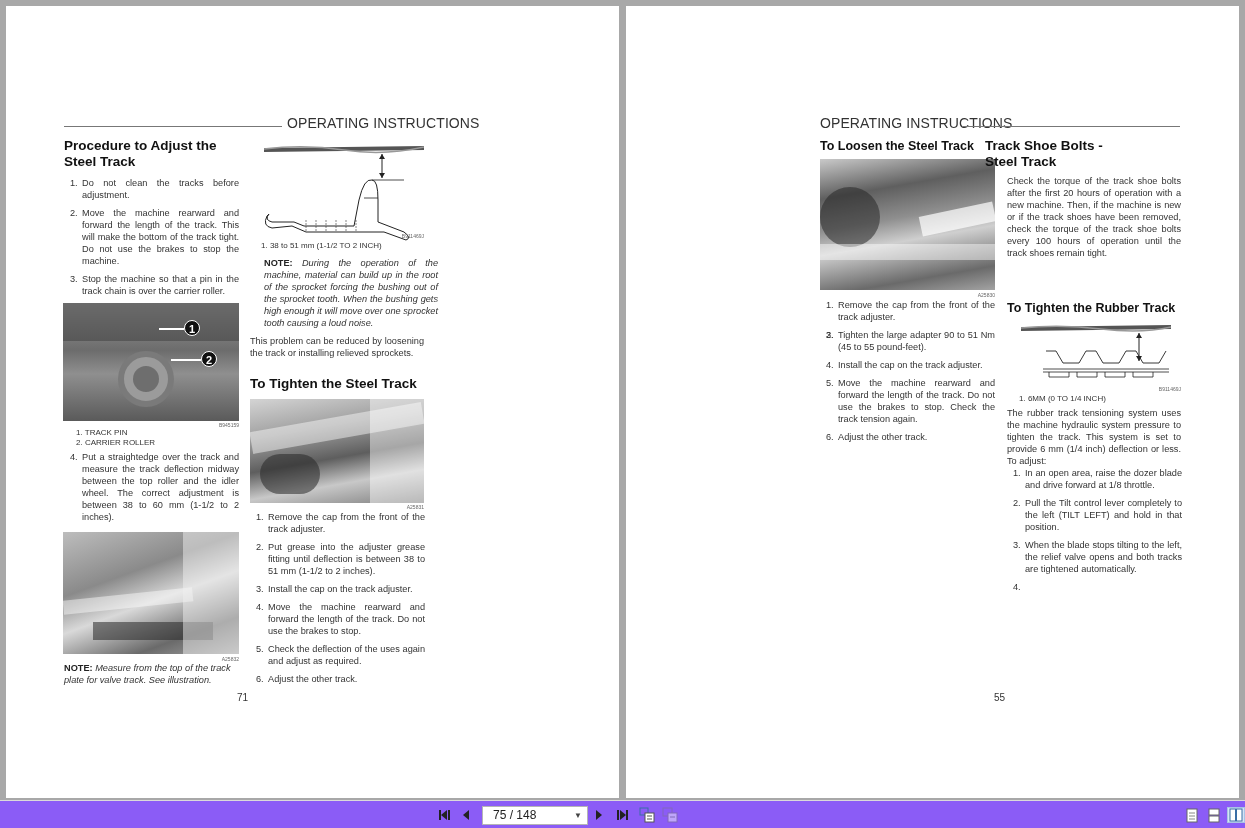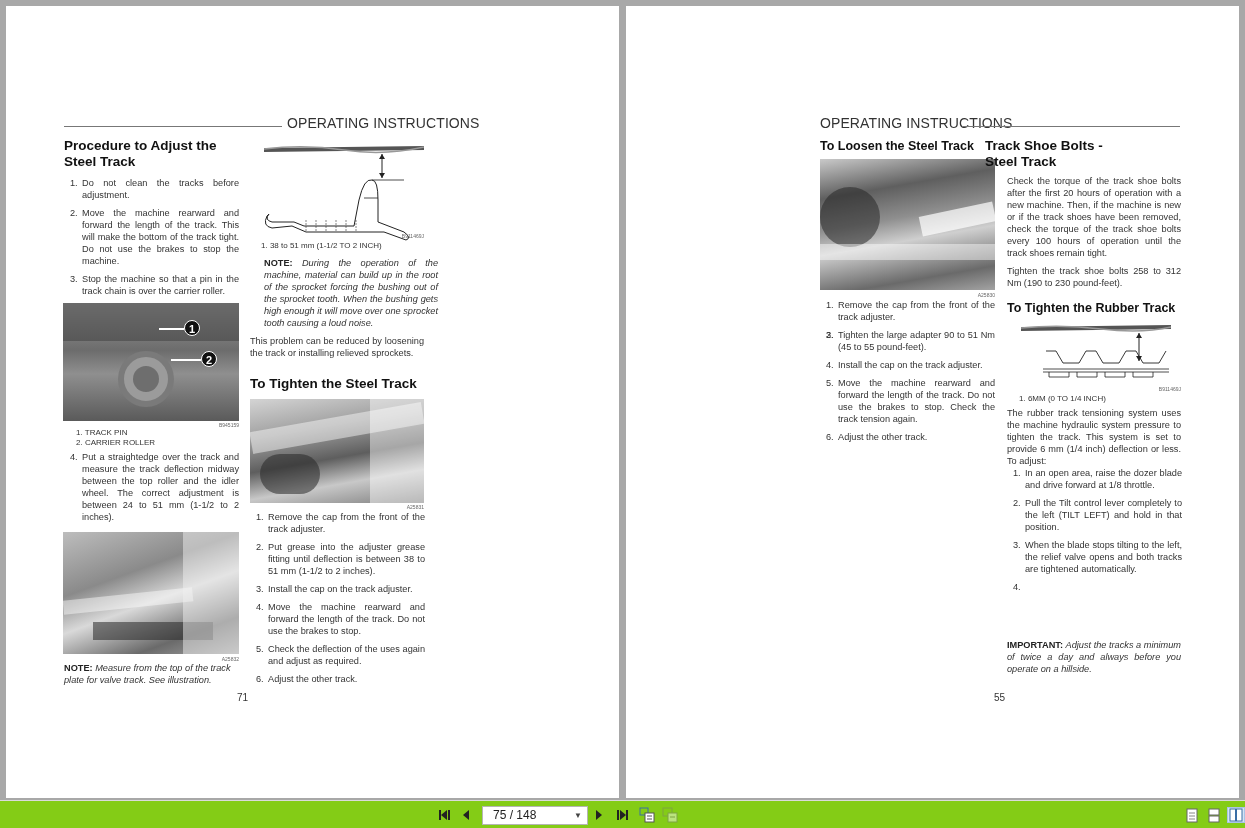--- a/index.html
+++ b/index.html
@@ -20,21 +20,21 @@
   .caption { font-size: 8px; color: #333; line-height: 10px; }
   .fig-id { font-size: 5px; color: #666; text-align: right; }
   .note b { font-weight: bold; font-style: normal; color: #222; }
   .note i { font-style: italic; }
   .pagenum { font-size: 10px; color: #333; }
   .photo { position: absolute; background: linear-gradient(135deg, #cfcfcf 0%, #8c8c8c 30%, #d8d8d8 45%, #5c5c5c 65%, #b5b5b5 85%, #777 100%); overflow: hidden; }
   .photo .stripe { position: absolute; background: rgba(255,255,255,0.45); }
   .photo .dark { position: absolute; background: rgba(40,40,40,0.55); }
   .callout { position: absolute; width: 16px; height: 16px; border-radius: 50%; background: #111; color: #fff; font-size: 11px; font-weight: bold; text-align: center; line-height: 16px; border: 1px solid #fff; }
   .arrow { position: absolute; height: 2px; background: #fff; }
-  .toolbar { position: absolute; left: 0; top: 800px; width: 1245px; height: 28px; background: #84cc16; border-top: 1px solid #dadada; }
+  .toolbar { position: absolute; left: 0; top: 800px; width: 1245px; height: 28px; background: #8b5cf6; border-top: 1px solid #dadada; }
   .tb-btn { position: absolute; top: 6px; height: 16px; display: flex; align-items: center; justify-content: center; font-size: 13px; color: #222; cursor: pointer; }
   .page-select { position: absolute; left: 482px; top: 5px; width: 106px; height: 19px; background: #fff; border: 1px solid #b5b5b5; font-size: 12px; color: #222; padding-left: 10px; line-height: 17px; }
   .page-select .caret { position: absolute; right: 5px; top: 0; font-size: 8px; color: #444; }
 </style>
 </head>
 <body>
 
 <div class="viewer">
 
   <div class="page left">
@@ -56,21 +56,21 @@
       <div class="callout" style="left:121px; top:17px;">1</div>
       <div class="arrow" style="left:108px; top:56px; width:30px;"></div>
       <div class="callout" style="left:138px; top:48px;">2</div>
     </div>
     <div class="abs fig-id" style="left:180px; top:416px; width:53px;">B945159</div>
     <div class="abs caption" style="left:70px; top:422px;">
       <div>1. TRACK PIN</div>
       <div>2. CARRIER ROLLER</div>
     </div>
     <ol class="steps abs" style="left:58px; top:445px; width:175px;">
-      <li><span class="n">4.</span><span>Put a straightedge over the track and measure the track deflection midway between the top roller and the idler wheel. The correct adjustment is between 24 to 51 mm (1-1/2 to 2 inches).</span></li>
+      <li><span class="n">4.</span><span>Put a straightedge over the track and measure the track deflection midway between the top roller and the idler wheel. The correct adjustment is between 38 to 60 mm (1-1/2 to 2 inches).</span></li>
     </ol>
 
     <div class="photo" style="left:57px; top:526px; width:176px; height:122px; background: linear-gradient(160deg,#bdbdbd 0%,#8a8a8a 35%,#d9d9d9 55%,#6a6a6a 80%,#a5a5a5 100%);">
       <div class="stripe" style="left:0; top:62px; width:130px; height:14px; transform:rotate(-6deg);"></div>
       <div class="dark" style="left:30px; top:90px; width:120px; height:18px;"></div>
       <div class="stripe" style="left:120px; top:0; width:56px; height:122px; background:rgba(240,240,240,0.5);"></div>
     </div>
     <div class="abs fig-id" style="left:180px; top:650px; width:53px;">A25832</div>
     <div class="abs body note" style="left:58px; top:656px; width:176px; text-align:left;">
       <b>NOTE:</b> <i>Measure from the top of the track plate for valve track. See illustration.</i>
@@ -134,21 +134,20 @@
       <li><span class="n">2.</span></li>
       <li><span class="n">3.</span><span>Tighten the large adapter 90 to 51 Nm (45 to 55 pound-feet).</span></li>
       <li><span class="n">4.</span><span>Install the cap on the track adjuster.</span></li>
       <li><span class="n">5.</span><span>Move the machine rearward and forward the length of the track. Do not use the brakes to stop. Check the track tension again.</span></li>
       <li><span class="n">6.</span><span>Adjust the other track.</span></li>
     </ol>
     <div class="abs pagenum" style="left:368px; top:686px;">55</div>
 
     <div class="abs h1" style="left:359px; top:132px; width:150px;">Track Shoe Bolts - Steel Track</div>
     <div class="abs body" style="left:381px; top:169px; width:174px;">Check the torque of the track shoe bolts after the first 20 hours of operation with a new machine. Then, if the machine is new or if the track shoes have been removed, check the torque of the track shoe bolts every 100 hours of operation until the track shoes remain tight.</div>
-    <div class="abs body" style="left:381px; top:259px; width:174px;">Tighten the track shoe bolts 258 to 312 Nm (190 to 230 pound-feet).</div>
     <div class="abs h2" style="left:381px; top:294px; width:180px; font-size:12.5px;">To Tighten the Rubber Track</div>
     <svg class="abs" style="left:395px; top:315px;" width="150" height="70" viewBox="0 0 150 70">
       <path d="M0 6 L150 4 L150 8 L0 10 Z" fill="#555"></path>
       <path d="M0 7 Q40 3 80 8 T150 6" stroke="#999" stroke-width="1.5" fill="none"></path>
       <line x1="118" y1="12" x2="118" y2="40" stroke="#222" stroke-width="1"></line>
       <polygon points="118,12 115,17 121,17" fill="#222"></polygon>
       <polygon points="118,40 115,35 121,35" fill="#222"></polygon>
       <path d="M25 30 L35 30 L42 42 L58 42 L65 30 L75 30 L82 42 L98 42 L105 30 L115 30 L122 42 L138 42 L145 30" stroke="#222" stroke-width="0.9" fill="none"></path>
       <line x1="22" y1="48" x2="148" y2="48" stroke="#222" stroke-width="0.8"></line>
       <line x1="22" y1="51" x2="148" y2="51" stroke="#222" stroke-width="0.8"></line>
@@ -156,23 +155,20 @@
     </svg>
     <div class="abs fig-id" style="left:505px; top:380px; width:50px;">B911469J</div>
     <div class="abs caption" style="left:393px; top:388px;">1. 6MM (0 TO 1/4 INCH)</div>
     <div class="abs body" style="left:381px; top:401px; width:174px;">The rubber track tensioning system uses the machine hydraulic system pressure to tighten the track. This system is set to provide 6 mm (1/4 inch) deflection or less. To adjust:</div>
     <ol class="steps abs" style="left:381px; top:461px; width:175px;">
       <li><span class="n">1.</span><span>In an open area, raise the dozer blade and drive forward at 1/8 throttle.</span></li>
       <li><span class="n">2.</span><span>Pull the Tilt control lever completely to the left (TILT LEFT) and hold in that position.</span></li>
       <li><span class="n">3.</span><span>When the blade stops tilting to the left, the relief valve opens and both tracks are tightened automatically.</span></li>
       <li><span class="n">4.</span></li>
     </ol>
-    <div class="abs body note" style="left:381px; top:633px; width:174px;">
-      <b>IMPORTANT:</b> <i>Adjust the tracks a minimum of twice a day and always before you operate on a hillside.</i>
-    </div>
   </div>
 </div>
 
 <div class="toolbar">
   <div class="tb-btn" style="left:436px; width:18px;">
     <svg width="14" height="12" viewBox="0 0 14 12">
         <rect x="1" y="1" width="2" height="10" fill="#222"></rect>
         <polygon points="9,1 3,6 9,11" fill="#222"></polygon>
         <rect x="10" y="1" width="2" height="10" fill="#222"></rect>
       </svg>

